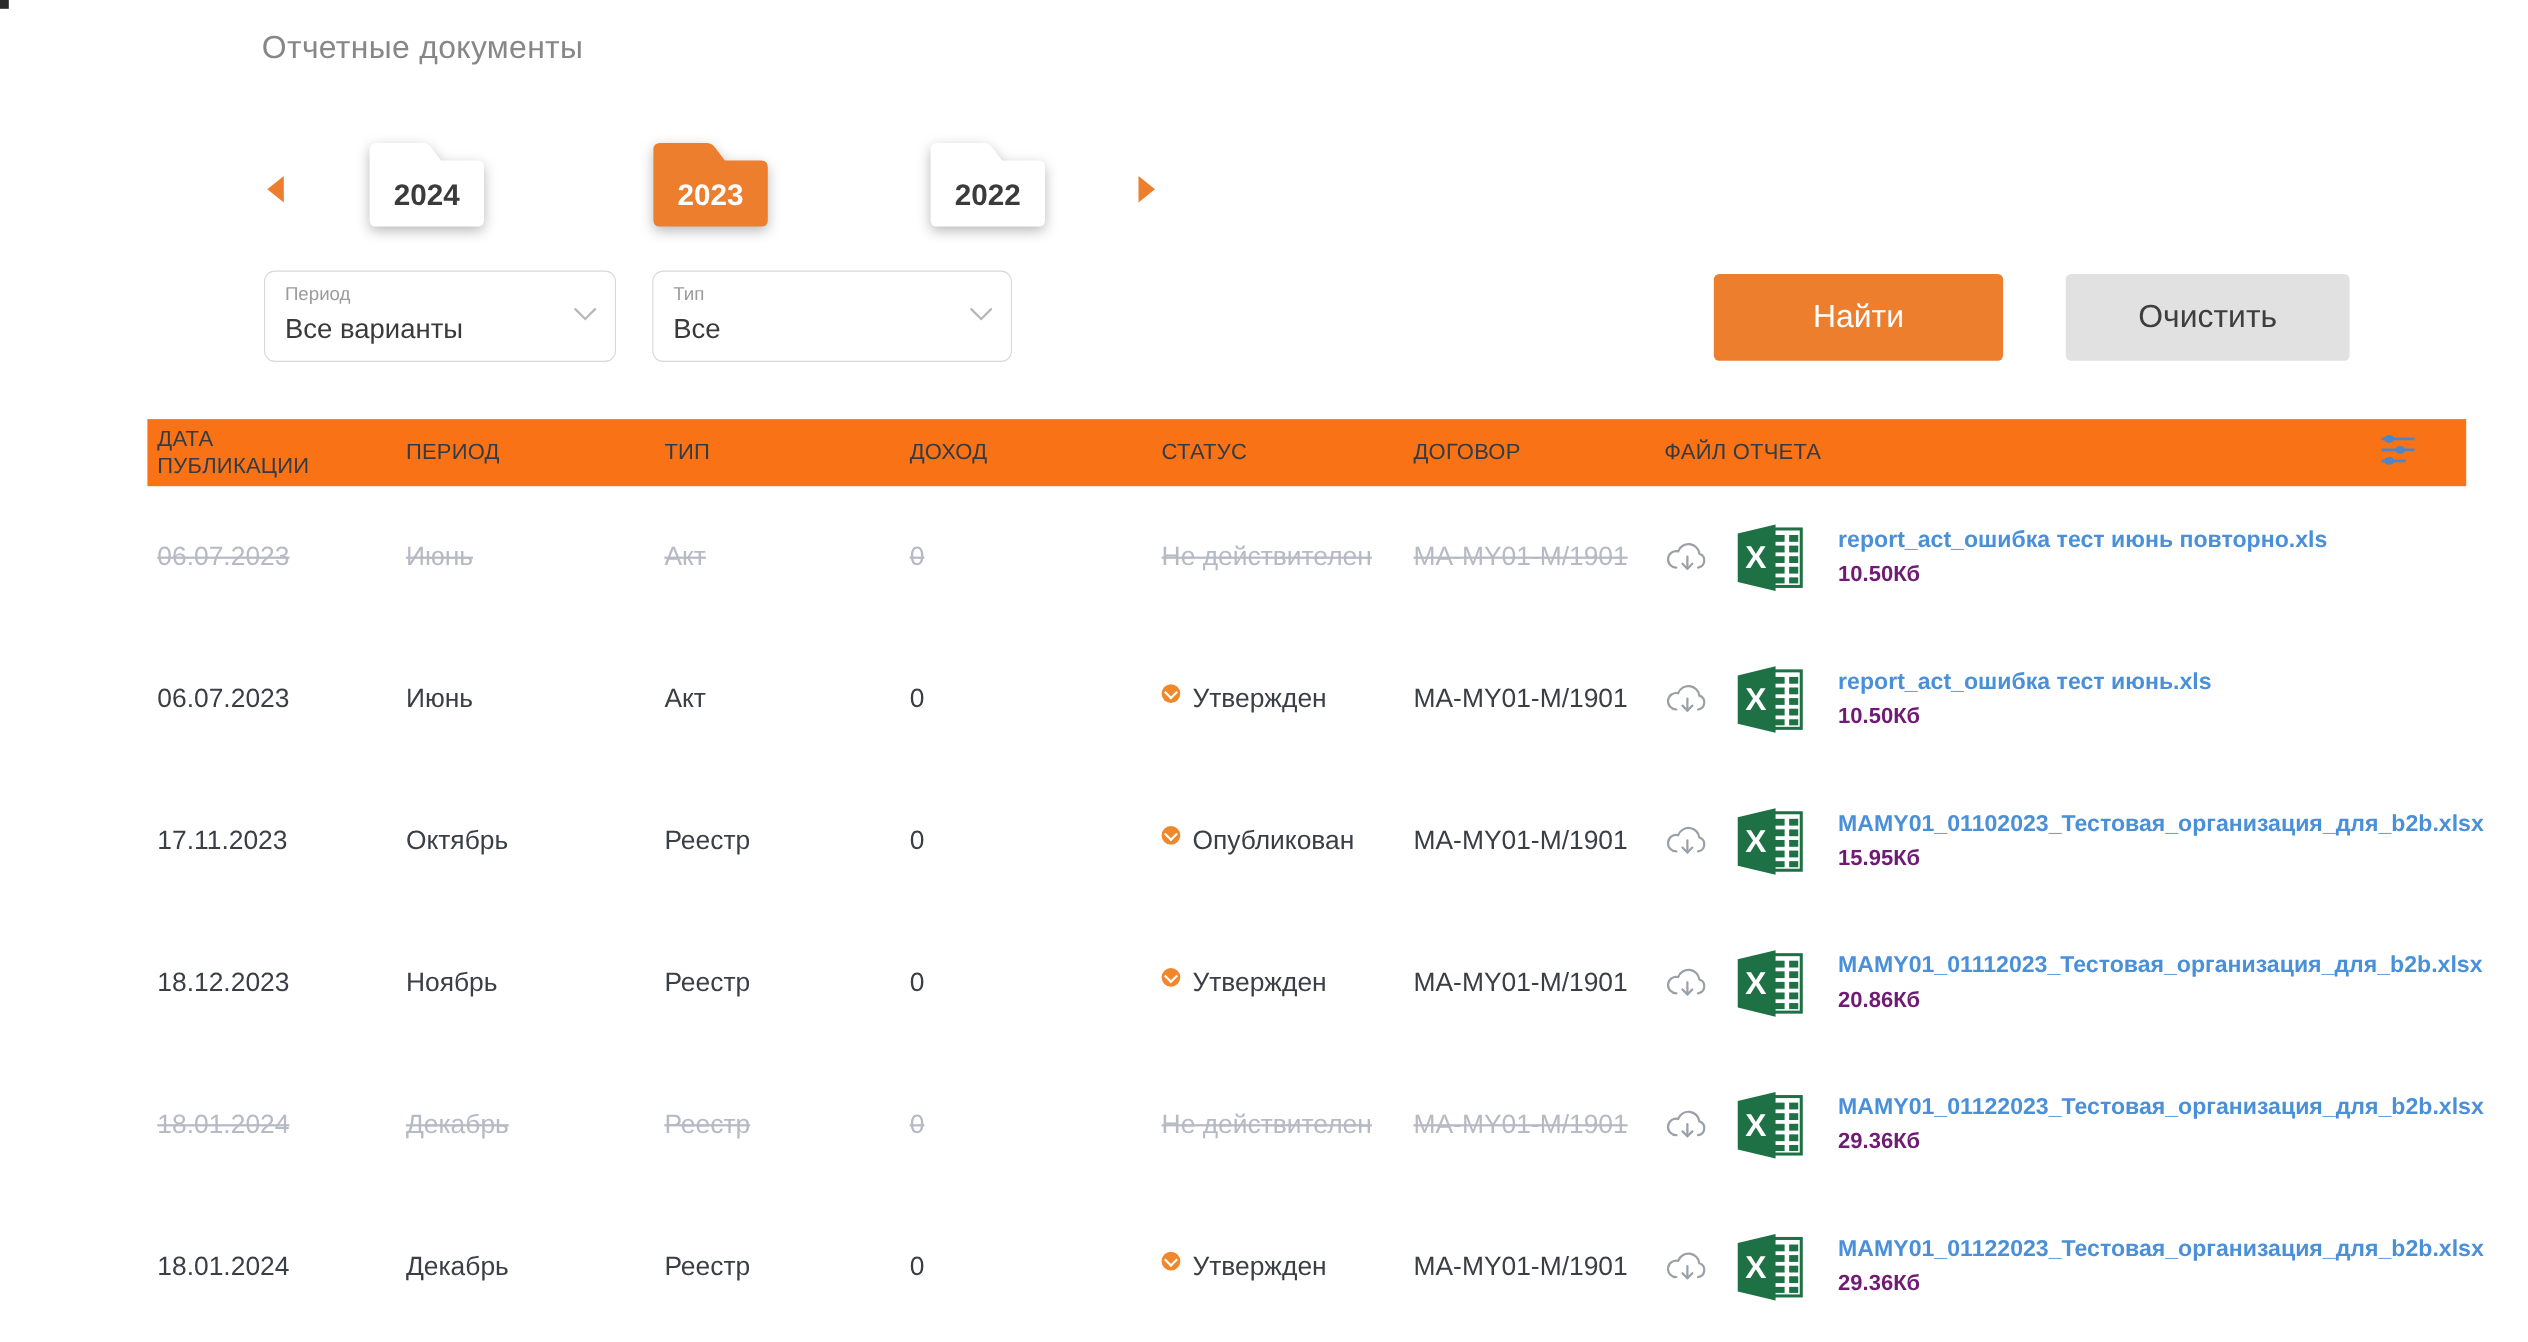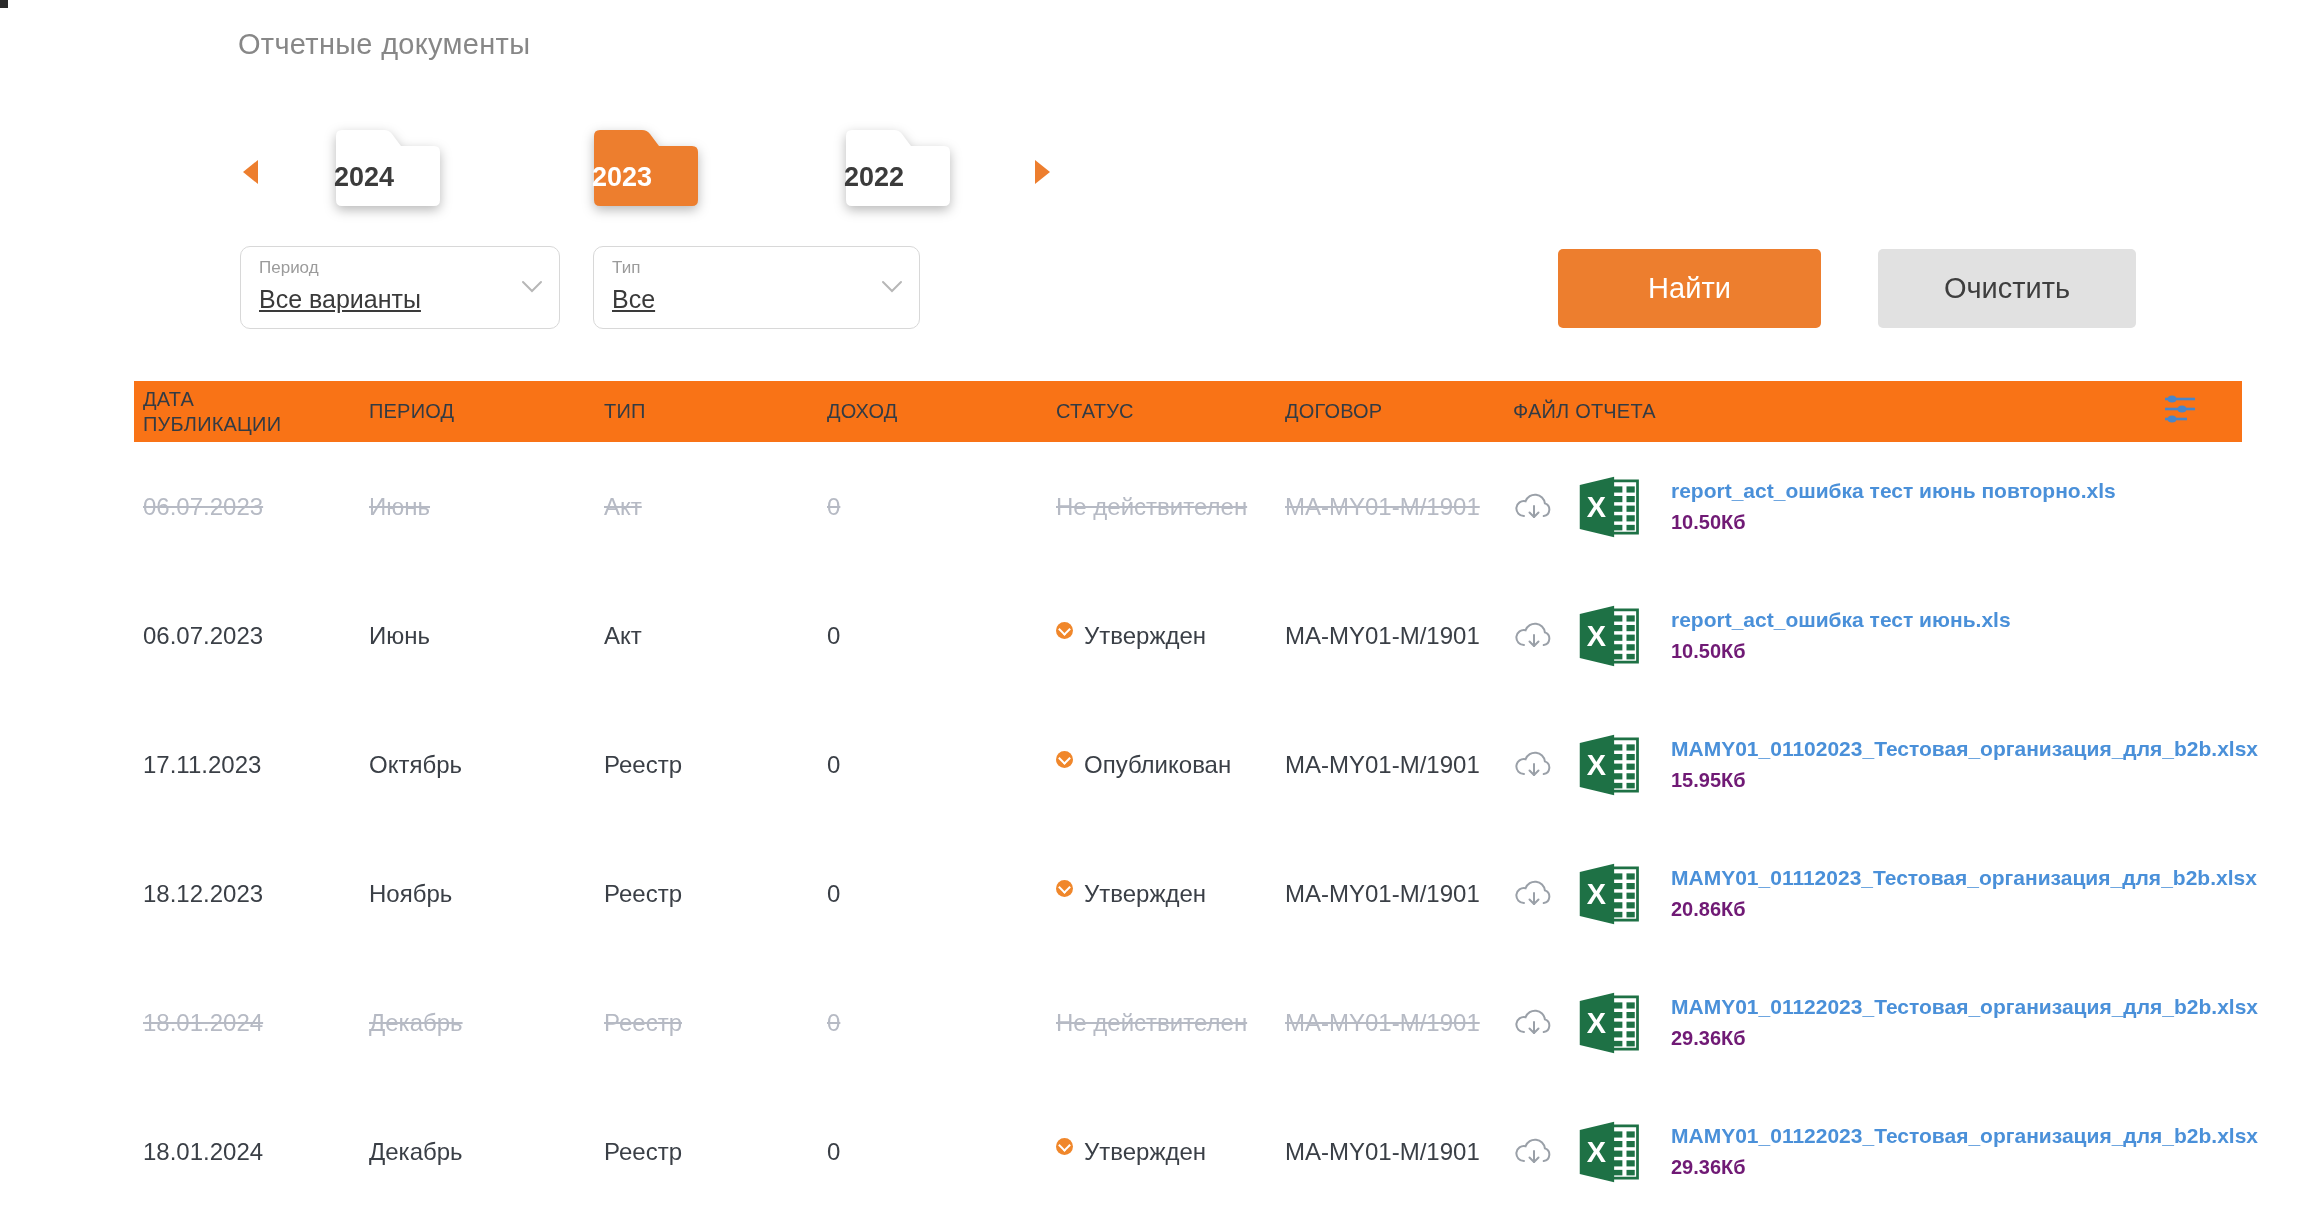--- a/index.html
+++ b/index.html
@@ -10,29 +10,29 @@
 
   .page-title{position:absolute;left:238px;top:28px;font-size:29px;color:#878787;letter-spacing:.3px;}
 
   
   .arrow{position:absolute;width:0;height:0;cursor:pointer;}
   .arrow-left{left:243px;top:160px;border-top:12px solid transparent;border-bottom:12px solid transparent;border-right:15px solid #ED7E2E;}
   .arrow-right{left:1035px;top:160px;border-top:12px solid transparent;border-bottom:12px solid transparent;border-left:15px solid #ED7E2E;}
 
   .folder{position:absolute;top:128px;width:108px;height:80px;cursor:pointer;}
   .folder svg{position:absolute;left:0;top:0;filter:drop-shadow(0 4px 6px rgba(0,0,0,.28));}
-  .folder .yr{position:absolute;left:0;right:0;top:34px;font-size:27px;font-weight:700;color:#3b3b3b;}
+  .folder .yr{position:absolute;left:0;right:0;top:34px;text-align:center;font-size:27px;font-weight:700;color:#3b3b3b;}
   .folder.active .yr{color:#fff;}
   .folder-2024{left:334px;} .folder-2023{left:592px;} .folder-2022{left:844px;}
 
   
   .dd{position:absolute;top:246px;height:83px;border:1px solid #d8d8d8;border-radius:10px;background:#fff;box-sizing:border-box;cursor:pointer;}
   .dd-period{left:240px;width:320px;} .dd-type{left:593px;width:327px;}
   .dd .dd-label{position:absolute;left:18px;top:11px;font-size:17px;color:#9b9b9b;}
-  .dd .dd-value{position:absolute;left:18px;top:38px;font-size:25px;color:#3a3a3a;text-decoration:underline;}
+  .dd .dd-value{position:absolute;left:18px;top:38px;font-size:25px;color:#3a3a3a;}
   .dd .dd-chev{position:absolute;right:16px;top:32px;}
 
   
   .btn{position:absolute;top:249px;height:79px;border:none;border-radius:5px;font-family:"Liberation Sans",sans-serif;font-size:29px;cursor:pointer;}
   .btn-find{left:1558px;width:263px;background:#ED7E2E;color:#fff;}
   .btn-clear{left:1878px;width:258px;background:#e1e1e1;color:#3e3e3e;}
 
   
   .tbl{position:absolute;left:134px;top:381px;width:2108px;}
   .thead{display:grid;grid-template-columns:226px 235px 223px 229px 229px 228px 1fr 79px;align-items:center;height:61px;background:#f97316;padding-left:9px;box-sizing:border-box;}

